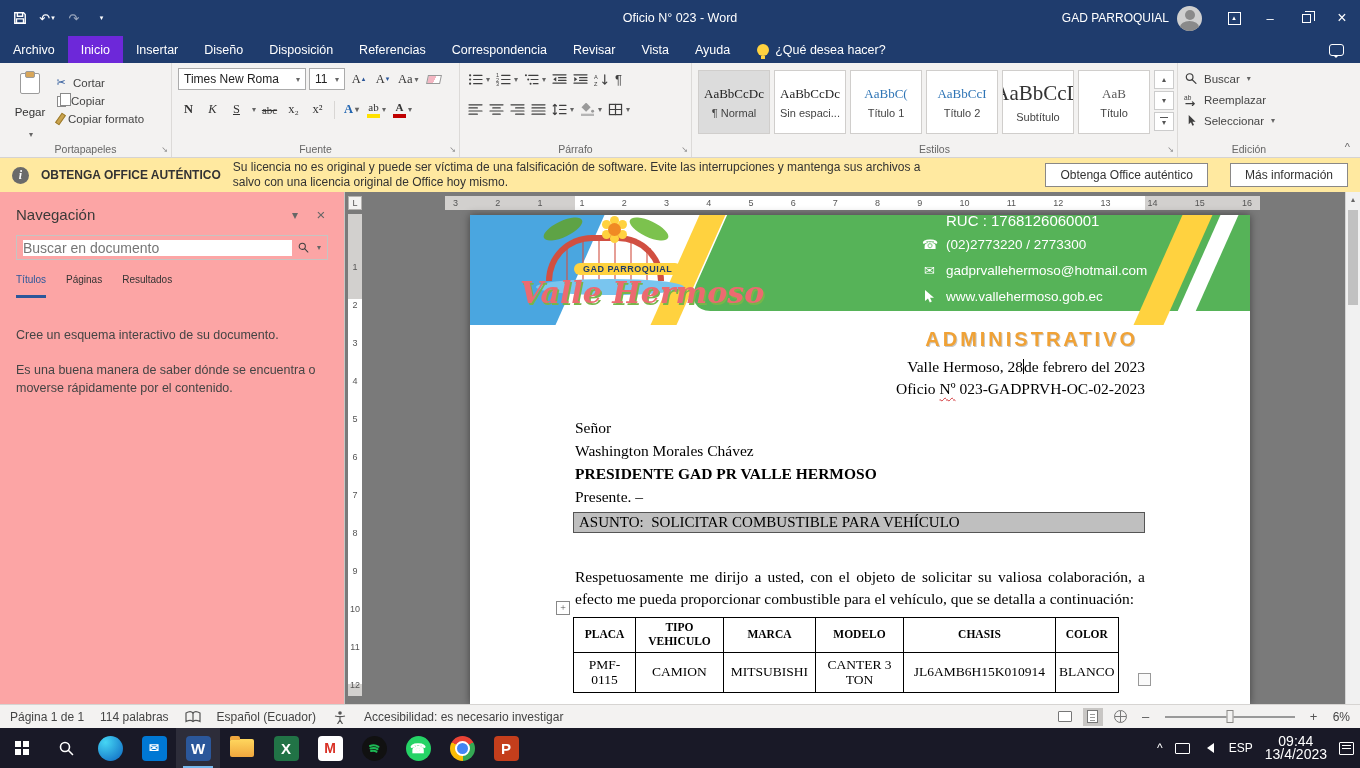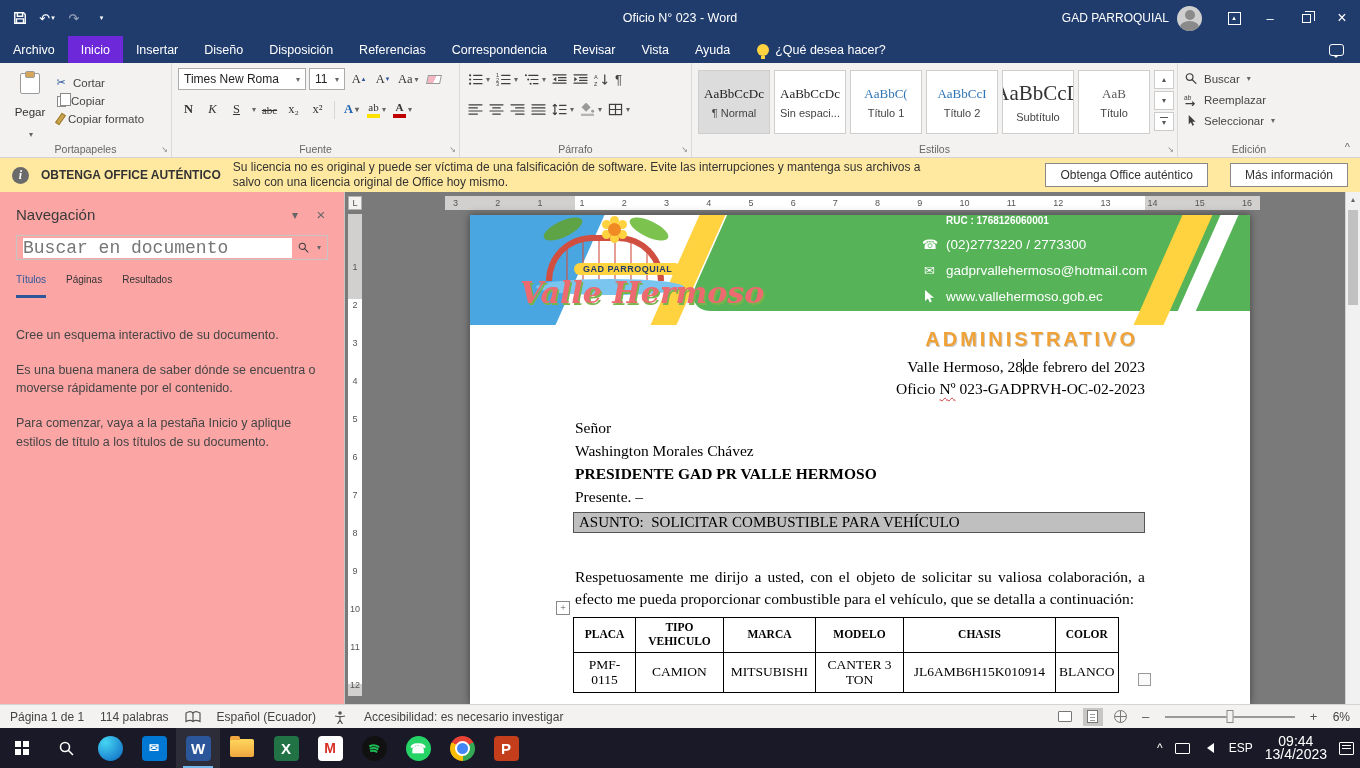--- a/index.html
+++ b/index.html
@@ -101,21 +101,21 @@
 .wbtn{border:1px solid #8a8886;background:#fff;padding:4px 14px;font-size:12px;white-space:nowrap;color:#333}
 .wbtn.first{margin-left:auto}
 .wbtn+.wbtn{margin-left:10px}
 
 #navpane{position:absolute;top:192px;left:0;width:345px;height:512px;background:#fca5a5;border-right:1px solid #c8c6c4}
 .nav-head{display:flex;align-items:center;padding:14px 10px 6px 16px}
 .nav-title{font-size:15px;color:#3b3a39;flex:1}
 .nav-chev,.nav-close{width:26px;text-align:center;color:#666;font-size:12px}
 .nav-close{font-size:15px}
 .nav-search{margin:6px 16px 0;border:1px solid #c6c4c2;height:25px;display:flex;align-items:center;padding:0 6px;gap:5px}
-.nav-search input{border:none;outline:none;flex:1;font-size:18px;font-family:Liberation Mono, monospace;color:#333;min-width:0}
+.nav-search input{border:none;outline:none;flex:1;font-size:14px;font-family:Liberation Sans, sans-serif;color:#333;min-width:0}
 .nav-search input::placeholder{color:#767676}
 .nav-tabs{display:flex;gap:20px;padding:14px 16px 0}
 .nav-tab{font-size:10px;color:#333;padding-bottom:10px}
 .nav-tab:nth-child(1){color:#2b579a;border-bottom:3px solid #2b579a}
 .nav-body{padding:28px 26px 0 16px;font-size:12.5px;color:#444;line-height:1.45;display:flex;flex-direction:column;gap:17px}
 
 #canvas{position:absolute;top:192px;left:345px;right:0;height:512px;background:#7a7a7a;overflow:hidden}
 #tabsel{position:absolute;left:3px;top:4px;width:14px;height:14px;background:#f3f2f1;border:1px solid #b5b3b1;color:#555;font-size:9px;display:flex;align-items:center;justify-content:center}
 #hruler{position:absolute;left:100px;top:4px;width:815px;height:14px;
   background:linear-gradient(to right,#d2d0ce 0 130px,#fff 130px 700px,#d2d0ce 700px)}
@@ -129,21 +129,21 @@
 .sthumb{position:absolute;top:18px;left:2px;right:2px;height:95px;background:#c1c1c1}
 #page{position:absolute;left:125px;top:23px;width:780px;height:489px;background:#fff;box-shadow:0 0 8px rgba(0,0,0,.45);font-family:"Liberation Serif",serif;color:#000}
 
 .hdr{position:relative;height:110px;overflow:hidden}
 .blue-shape{position:absolute;left:-55px;top:-10px;width:165px;height:130px;background:#4aa6e0;transform:skewX(-24deg)}
 .ystripe{position:absolute;top:-10px;height:130px;background:#ffd23f;transform:skewX(-24deg)}
 .wstripe{position:absolute;top:-10px;height:130px;background:#fff;transform:skewX(-24deg)}
 .gband{position:absolute;left:238px;top:-10px;width:566px;height:106px;background:#56b358;transform:skewX(-24deg);border-radius:0 0 0 26px}
 .contact{position:absolute;left:452px;top:-5px;width:328px;color:#fff;font-family:"Liberation Sans",sans-serif}
 .cline{display:flex;align-items:center;gap:9px;height:26px;font-size:13.5px}
-.cline.ruc{font-weight:bold;font-size:10px;height:21px;padding-left:24px}
+.cline.ruc{font-weight:normal;font-size:15px;height:21px;padding-left:24px}
 .cic{width:15px;text-align:center;font-size:13px;flex:none}
 .cursvg{width:11px;height:13px;display:block;margin:0 auto}
 .cursvg path{fill:#fff}
 
 .logo{position:absolute;left:46px;top:4px;width:220px;height:102px}
 .bridge{position:absolute;left:30px;top:16px;width:118px;height:46px;border:6px solid #d14f41;border-bottom:none;border-radius:70px 70px 0 0;
   background:repeating-linear-gradient(to right,transparent 0 14px,rgba(209,79,65,.55) 14px 16px)}
 .pond{position:absolute;left:20px;top:60px;width:148px;height:16px;background:#79c5ef;border-radius:50%}
 .leaf1{position:absolute;left:26px;top:2px;width:42px;height:16px;background:#5ea345;border-radius:50%;transform:rotate(-25deg)}
 .leaf2{position:absolute;left:112px;top:2px;width:42px;height:16px;background:#7cc24e;border-radius:50%;transform:rotate(25deg)}
@@ -555,21 +555,20 @@
   <div class="nav-tabs">
 
   <span class="nav-tab">Títulos</span>
       <span class="nav-tab">Páginas</span>
       <span class="nav-tab">Resultados</span>
     </div>
   <div class="nav-body">
 
   <p>Cree un esquema interactivo de su documento.</p>
       <p>Es una buena manera de saber dónde se encuentra o moverse rápidamente por el contenido.</p>
-      <p>Para comenzar, vaya a la pestaña Inicio y aplique estilos de título a los títulos de su documento.</p>
     </div>
 </div>
 
 <div id="canvas">
   <span id="tabsel">L</span>
   <div id="hruler">
     <div class="hnums">
         <span>3</span>
         <span>2</span>
         <span>1</span>

